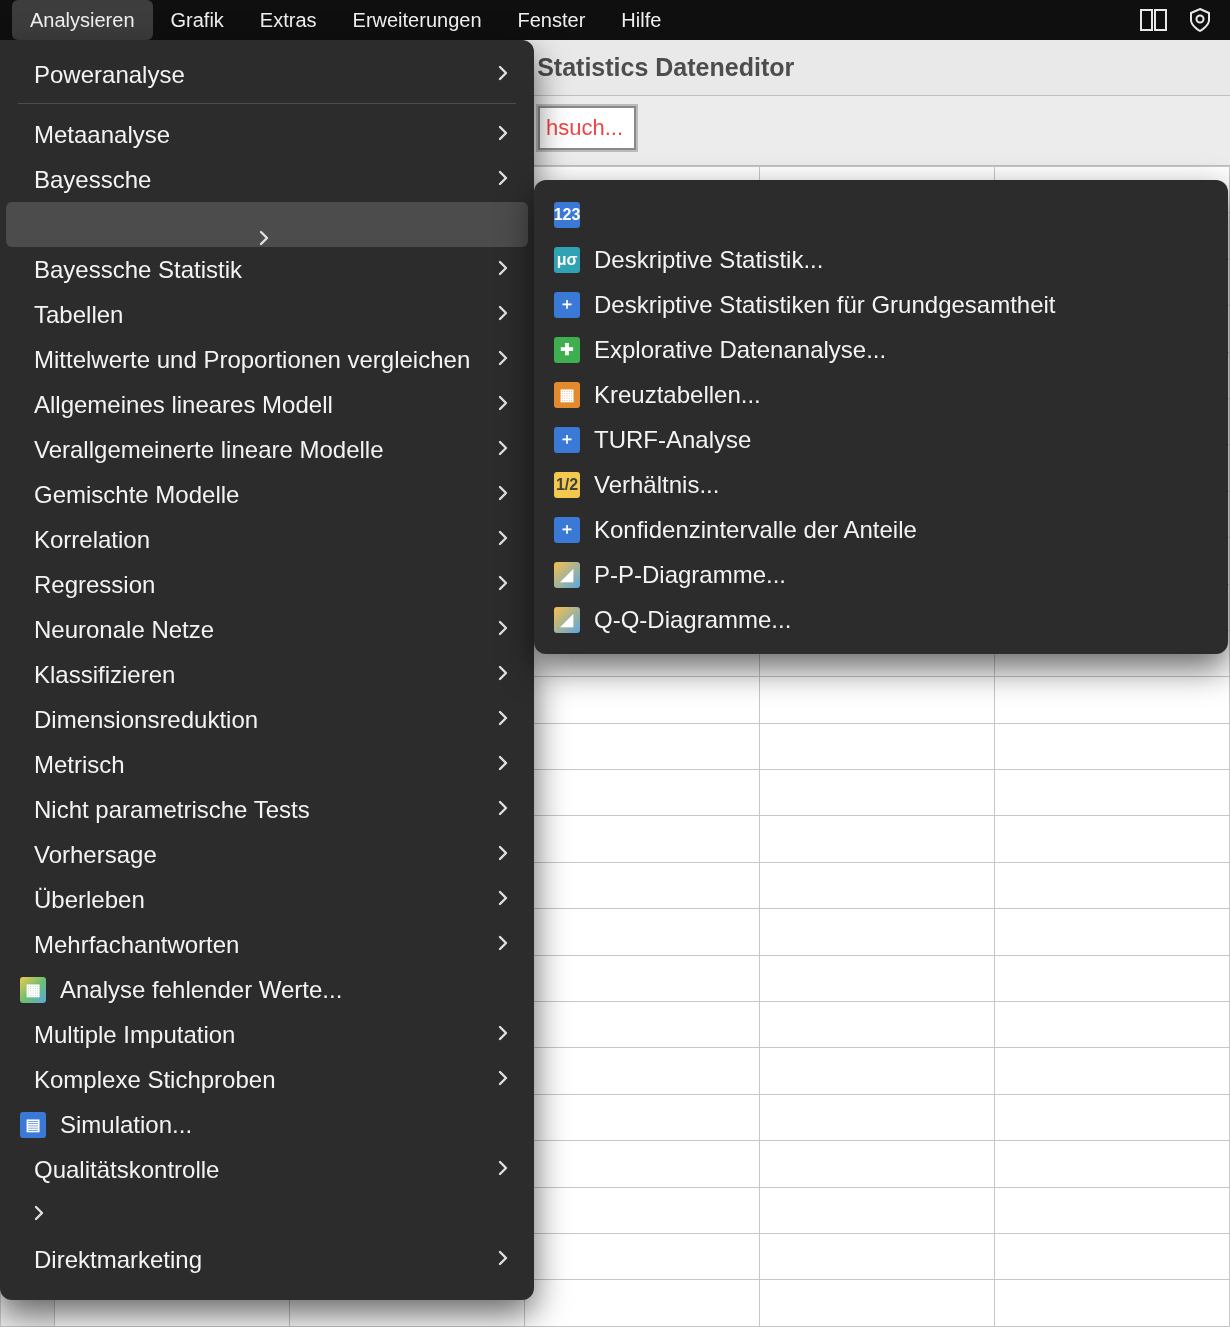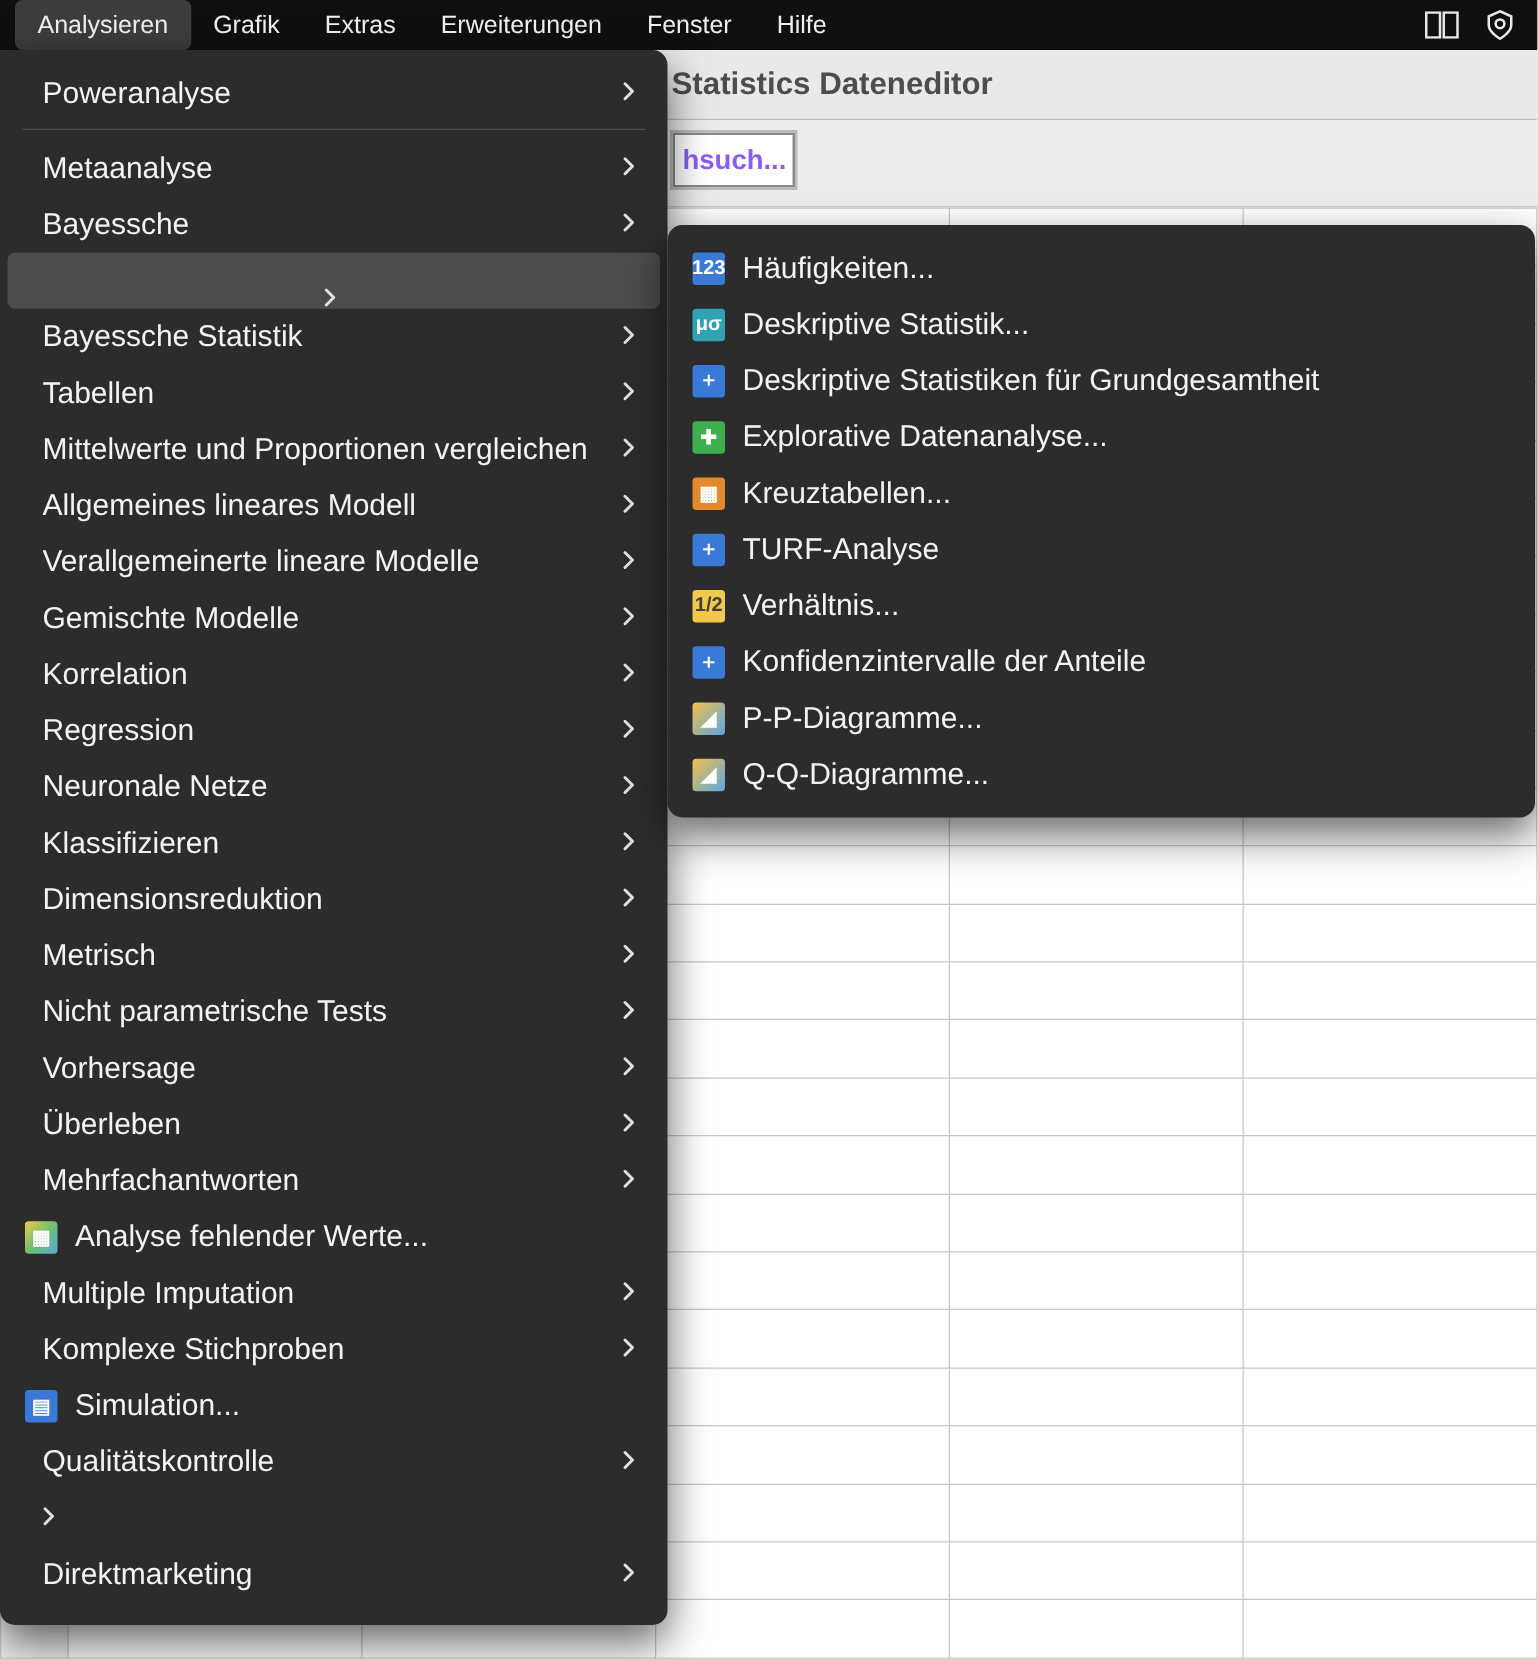--- a/index.html
+++ b/index.html
@@ -62,26 +62,25 @@
       background: #ececec;
       border-bottom: 1px solid #bfbfbf;
     }
     .search-box {
       position: absolute;
       left: 538px; top: 10px;
       width: 98px; height: 44px;
       background: #fff;
       border: 2px solid #8a8a8a;
       outline: 2px solid #bbb;
-      color: #8b5cf6;
+      color: #ef4444;
       font-size: 22px;
       display:flex; align-items:center;
       padding: 0 6px;
       overflow: hidden;
-      font-weight: bold;
     }
 
     
     .grid {
       position: absolute;
       top: 166px;
       left: 0; right: 0; bottom: 0;
       background: #fff;
     }
     .grid table {
@@ -628,21 +627,20 @@
         <svg viewBox="0 0 10 16" width="10" height="16">
           <path d="M2 2 L8 8 L2 14" fill="none" stroke="currentColor" stroke-width="2.4" stroke-linecap="round" stroke-linejoin="round"></path>
         </svg>
       </span>
     </div>
   </div>
 
 <div class="dropdown2" id="dd2">
     <div class="dd-item">
       <div class="dd-icon ic-blue">123</div>
-      <span class="dd-label">Häufigkeiten...</span>
     </div>
     <div class="dd-item">
       <div class="dd-icon ic-teal">μσ</div>
       <span class="dd-label">Deskriptive Statistik...</span>
     </div>
     <div class="dd-item">
       <div class="dd-icon ic-blue">＋</div>
       <span class="dd-label">Deskriptive Statistiken für Grundgesamtheit</span>
     </div>
     <div class="dd-item">

